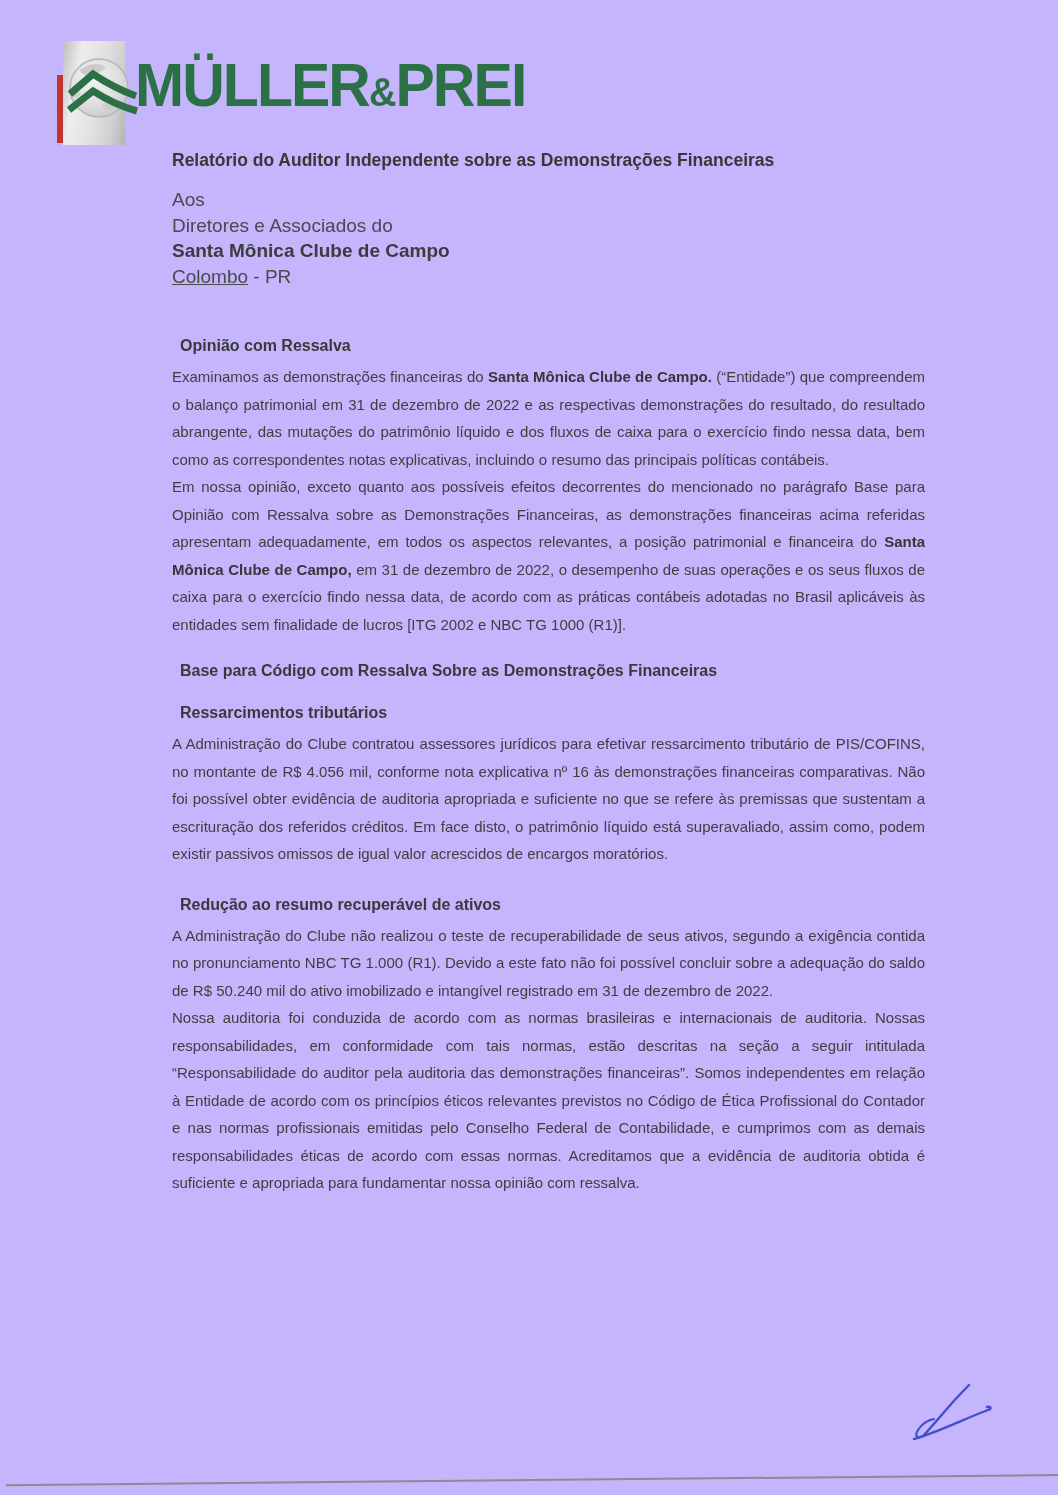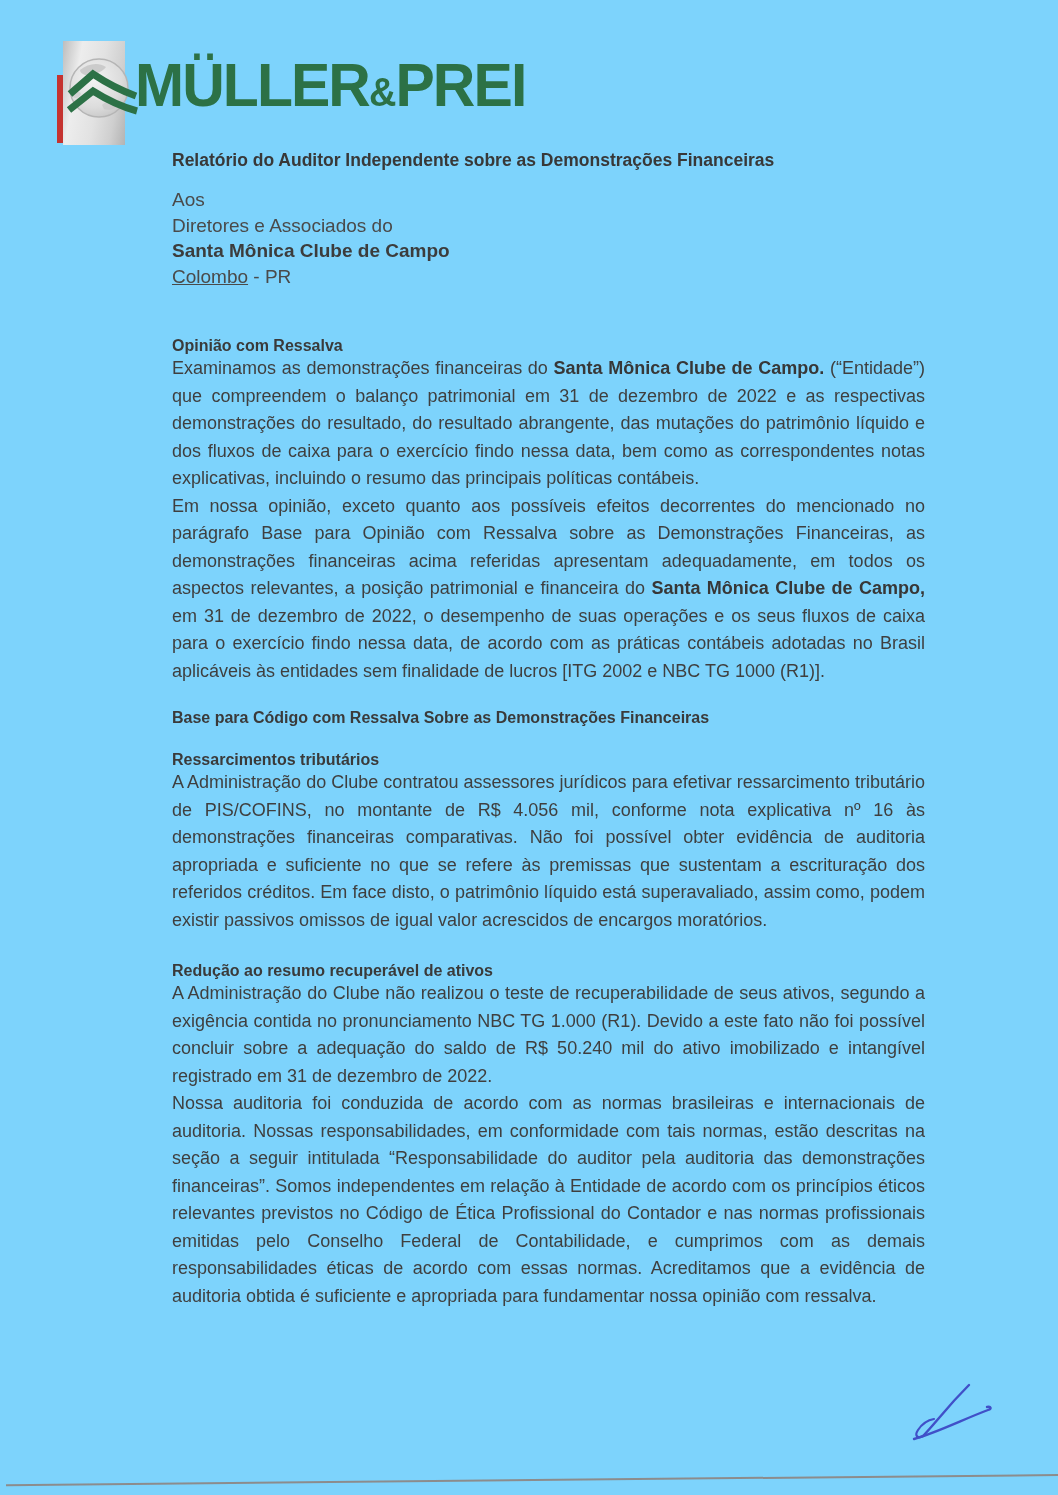--- a/index.html
+++ b/index.html
@@ -4,21 +4,21 @@
 <style>
   :root{
     --brand-green:#2c7146;
     --stripe-red:#c53330;
     --signature-blue:#4050c8;
     --ink:#3f3f3f;
     --scan-line-gray:#8c8c8c;
   }
   html,body{margin:0;padding:0;background:#ffffff;}
   .page{
-    position:relative;width:1058px;height:1495px;background:#7dd3fc;
+    position:relative;width:1058px;height:1495px;background:#c4b5fd;
     overflow:hidden;font-family:"Liberation Sans",sans-serif;color:var(--ink);
   }
 
   
   .logo{position:absolute;left:55px;top:38px;width:600px;height:115px;}
   .logo-card{
     position:absolute;left:8px;top:3px;width:62px;height:104px;
     background:linear-gradient(100deg,#bdbdbd 0%,#ededed 25%,#e2e2e2 55%,#cfcfcf 80%,#b3b3b3 100%);
   }
   .logo-stripe{position:absolute;left:2px;top:37px;width:6px;height:68px;background:var(--stripe-red);}
@@ -33,26 +33,26 @@
 
   
   .content{
     position:absolute;left:0;top:0;width:1058px;box-sizing:border-box;
     padding:0 133px 0 172px;
   }
   .doc-title{margin:150px 0 0 0;font-size:17.5px;font-weight:bold;color:#383838;}
   .addr{margin-top:16px;font-size:19px;line-height:25.5px;color:#4a4a4a;}
   .addr .entity{font-weight:bold;color:#3c3c3c;}
   .addr .city{text-decoration:underline;}
-  .section{font-size:16px;font-weight:bold;color:#3a3a3a;margin:0;}
+  .section{font-size:16px;font-weight:bold;color:#3a3a3a;margin:8px;}
   .h-opinion{margin-top:48px;}
   .h-basis{margin-top:24px;}
   .h-tax{margin-top:24px;}
   .h-imp{margin-top:28px;}
-  p.body{font-size:18px;line-height:27.5px;text-align:justify;margin:0;color:var(--ink);}
+  p.body{font-size:15px;line-height:27.5px;text-align:justify;margin:0;color:var(--ink);}
   p.body b{color:#373737;}
   .p1{margin-top:42px;}
   .p2{margin-top:27px;}
   .p3{margin-top:26px;}
   .p4{margin-top:23px;}
   .p5{margin-top:44px;}
 
   
   .signature{position:absolute;left:908px;top:1380px;width:92px;height:66px;}
   .scan-line{

